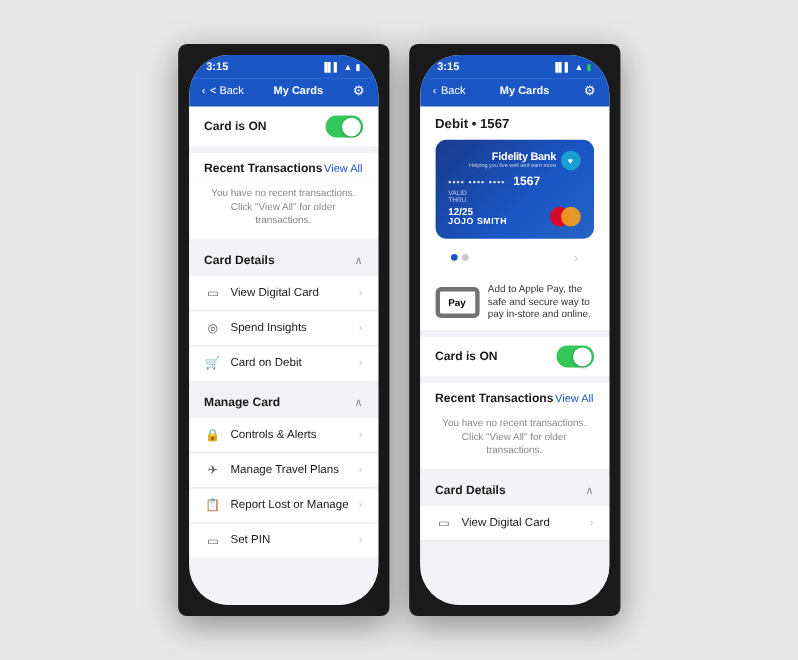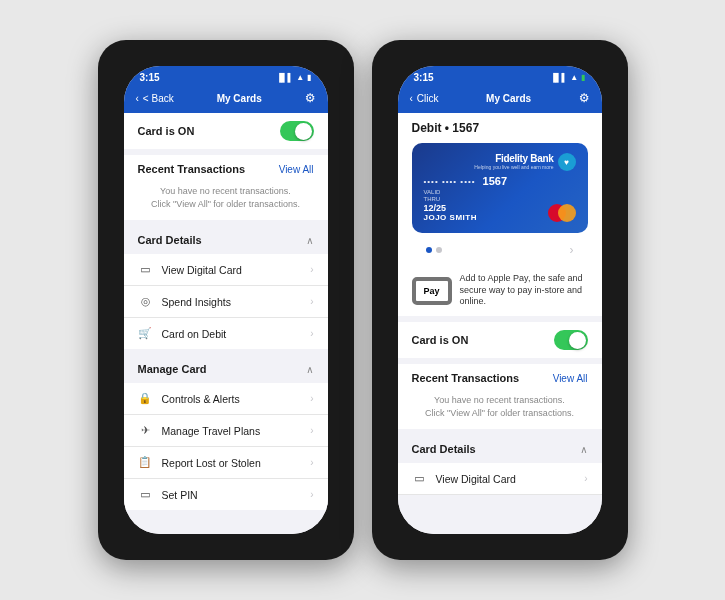--- a/index.html
+++ b/index.html
@@ -8,25 +8,25 @@
       display: flex;
       justify-content: center;
       align-items: center;
       width: 725px;
       height: 600px;
       font-family: -apple-system, BlinkMacSystemFont, 'Helvetica Neue', sans-serif;
       gap: 18px;
     }
 
     .phone {
-      width: 256px;
+      width: 192px;
       height: 520px;
       background: #1a1a1a;
-      border-radius: 28px;
-      padding: 26px;
+      border-radius: 8px;
+      padding: 10px;
       box-shadow: 0 8px 30px rgba(0,0,0,0.4);
       position: relative;
     }
     .phone-inner {
       width: 100%;
       height: 100%;
       background: #f2f2f7;
       border-radius: 36px;
       overflow: hidden;
       display: flex;
@@ -459,21 +459,21 @@
           <span class="menu-text">Controls &amp; Alerts</span>
           <span class="menu-chevron">›</span>
         </div>
         <div class="menu-item">
           <span class="menu-icon">✈</span>
           <span class="menu-text">Manage Travel Plans</span>
           <span class="menu-chevron">›</span>
         </div>
         <div class="menu-item">
           <span class="menu-icon">📋</span>
-          <span class="menu-text">Report Lost or Stolen</span>
+          <span class="menu-text">Report Lost or Manage</span>
           <span class="menu-chevron">›</span>
         </div>
         <div class="menu-item">
           <span class="menu-icon">▭</span>
           <span class="menu-text">Set PIN</span>
           <span class="menu-chevron">›</span>
         </div>
       </div>
     </div>
   </div>
@@ -487,21 +487,21 @@
       <div class="status-icons">
         <span>▐▌▌</span>
         <span>▲</span>
         <span style="color:#34c759;">▮</span>
       </div>
     </div>
 
     <div class="nav-bar">
       <span class="nav-back">
         <span>‹</span>
-        <span style="margin-left:2px;font-size:10px;">Click</span>
+        <span style="margin-left:2px;font-size:10px;">Back</span>
       </span>
       <span class="nav-title">My Cards</span>
       <span class="nav-gear">⚙</span>
     </div>
 
     <div class="scroll-content">
 
       <div class="card-header-section">
         <div class="debit-title">Debit • 1567</div>
 

